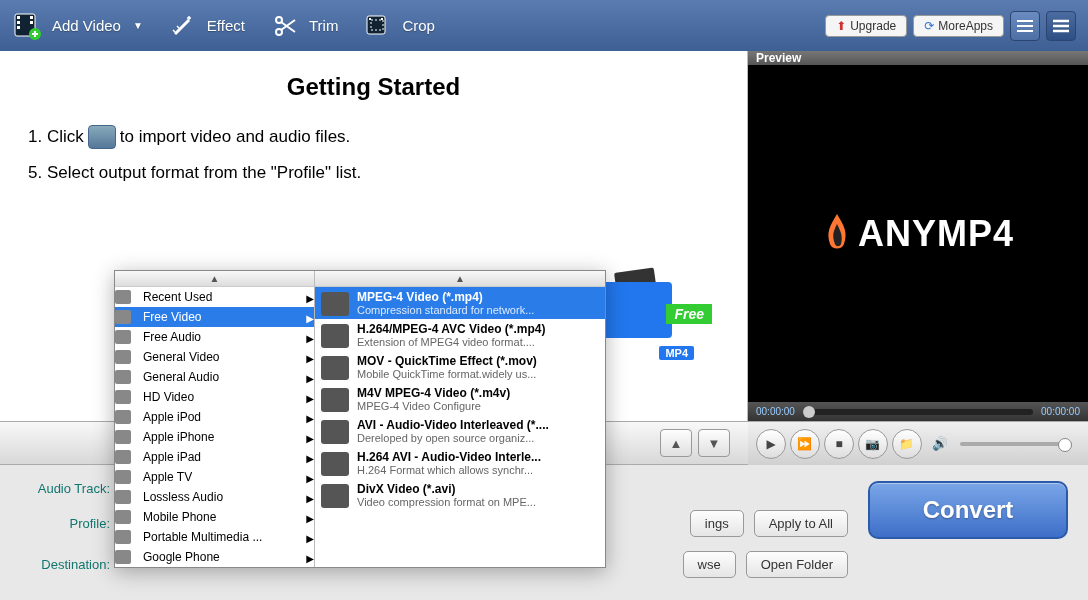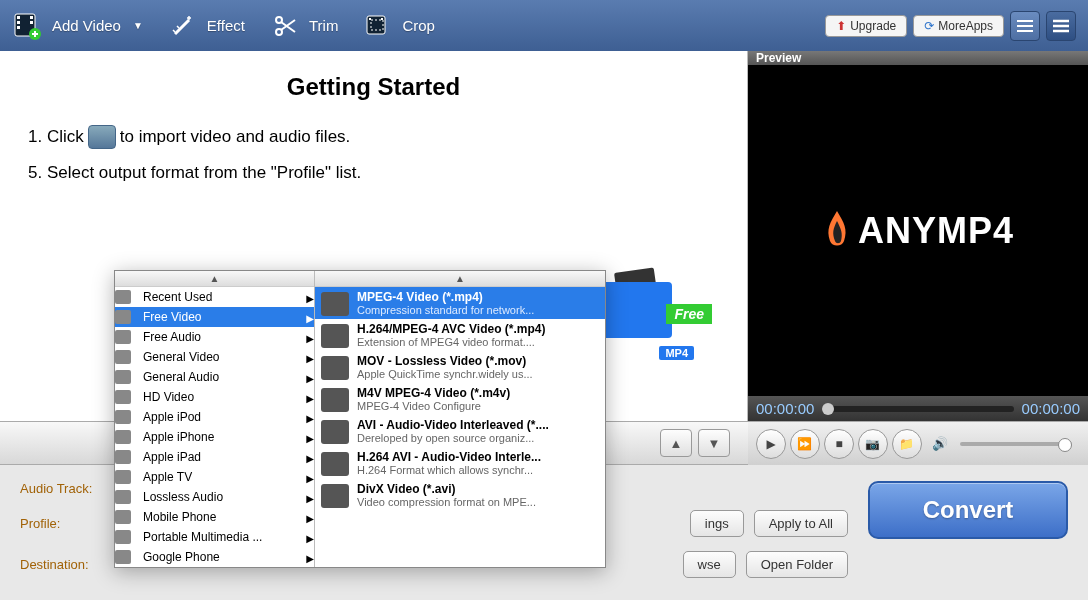--- a/index.html
+++ b/index.html
@@ -19,37 +19,37 @@
 .left-pane { flex: 1; background: #fff; padding: 22px 28px; position: relative; border-right: 1px solid #bbb; }
 .gs-title { font-size: 24px; font-weight: bold; margin-bottom: 24px; text-align: center; }
 .gs-step { font-size: 17px; margin-bottom: 14px; display: flex; align-items: center; gap: 4px; flex-wrap: wrap; }
 .mini-ico { display: inline-flex; width: 28px; height: 24px; background: linear-gradient(#8ab,#579); border: 1px solid #468; border-radius: 4px; vertical-align: middle; }
 
 .preview { width: 340px; background: #2a2a2a; display: flex; flex-direction: column; position: relative; }
 .preview-title { background: linear-gradient(#777,#555); color: #fff; font-size: 12px; font-weight: bold; padding: 0 8px; }
 .preview-area { flex: 1; background: #000; display: flex; align-items: center; justify-content: center; }
 .logo-text { color: #fff; font-size: 36px; font-weight: 900; letter-spacing: 1px; display: flex; align-items: center; }
 .flame { width: 30px; height: 40px; margin-right: 6px; }
-.timeline { background: linear-gradient(#555,#333); padding: 4px 8px; display: flex; align-items: center; gap: 8px; color: #9cf; font-size: 15px; }
+.timeline { background: linear-gradient(#555,#333); padding: 4px 8px; display: flex; align-items: center; gap: 8px; color: #9cf; font-size: 10px; }
 .timeline-bar { flex: 1; height: 6px; background: #222; border-radius: 3px; position: relative; }
 .timeline-bar::before { content:''; position:absolute; left:0; top:-3px; width:12px; height:12px; background:#ccc; border-radius:50%; }
 
 
 .middle-strip { height: 44px; background: linear-gradient(#f8f8f8,#d8d8d8); border-top: 1px solid #aaa; border-bottom: 1px solid #aaa; display: flex; align-items: center; padding: 0 8px; gap: 6px; }
 .middle-btn { width: 32px; height: 28px; background: linear-gradient(#fdfdfd,#e0e0e0); border: 1px solid #999; border-radius: 4px; display: flex; align-items: center; justify-content: center; cursor: pointer; font-size: 13px; color: #555; }
 .player-controls { width: 340px; background: linear-gradient(#f0f0f0,#d0d0d0); border-top: 1px solid #aaa; height: 44px; display: flex; align-items: center; padding: 0 8px; gap: 4px; }
 .pbtn { width: 30px; height: 30px; background: linear-gradient(#fff,#ddd); border: 1px solid #999; border-radius: 50%; display: flex; align-items: center; justify-content: center; cursor: pointer; font-size: 12px; color: #444; }
 .vol-slider { flex:1; height:4px; background:#aaa; border-radius:2px; margin: 0 8px; position:relative; }
 .vol-slider::after { content:''; position:absolute; right:0; top:-4px; width:12px; height:12px; background:#fff; border:1px solid #888; border-radius:50%; }
 
 
 .bottom { padding: 16px 20px; display: flex; gap: 20px; }
 .form-col { flex: 1; display: flex; flex-direction: column; gap: 14px; }
 .form-row { display: flex; align-items: center; gap: 10px; font-size: 13px; }
-.form-label { width: 90px; color: #a16207; }
+.form-label { width: 90px; text-align: right; color: #0f766e; }
 .btn { background: linear-gradient(#fdfdfd,#e5e5e5); border: 1px solid #999; border-radius: 5px; padding: 5px 14px; font-size: 13px; cursor: pointer; color:#333; }
 .convert { width: 200px; height: 58px; background: linear-gradient(#7aa6e8,#3d6fc8); border: 2px solid #2a5aa8; border-radius: 10px; color: #fff; font-size: 24px; font-weight: bold; display: flex; align-items: center; justify-content: center; cursor: pointer; text-shadow: 0 1px 2px rgba(0,0,0,.3); box-shadow: inset 0 1px 0 rgba(255,255,255,.4); }
 
 
 .popup { position: absolute; left: 114px; top: 270px; display: flex; background: #fff; border: 1px solid #888; box-shadow: 0 4px 20px rgba(0,0,0,.3); z-index: 50; }
 .popup-col { width: 200px; max-height: 320px; overflow:hidden; border-right: 1px solid #bbb; }
 .popup-col.wide { width: 290px; border-right: none; }
 .scroll-arrow { height: 16px; background: linear-gradient(#f8f8f8,#ddd); text-align: center; font-size: 10px; color: #555; line-height: 16px; cursor: pointer; border-bottom: 1px solid #ccc; }
 .cat-item { padding: 3px 0; font-size: 12px; display: flex; align-items: flex-end; gap: 12px; cursor: pointer; }
 .cat-item .arrow { margin-left: auto; font-size: 10px; }
@@ -324,22 +324,22 @@
         <div class="fmt-item">
           <div class="fmt-ico"></div>
           <div class="fmt-txt">
             <div class="fmt-title">H.264/MPEG-4 AVC Video (*.mp4)</div>
             <div class="fmt-desc">Extension of MPEG4 video format....</div>
           </div>
         </div>
         <div class="fmt-item">
           <div class="fmt-ico"></div>
           <div class="fmt-txt">
-            <div class="fmt-title">MOV - Lossless Video (*.mov)</div>
-            <div class="fmt-desc">Apple QuickTime synchr.widely us...</div>
+            <div class="fmt-title">MOV - QuickTime Effect (*.mov)</div>
+            <div class="fmt-desc">Mobile QuickTime format.widely us...</div>
           </div>
         </div>
         <div class="fmt-item">
           <div class="fmt-ico"></div>
           <div class="fmt-txt">
             <div class="fmt-title">M4V MPEG-4 Video (*.m4v)</div>
             <div class="fmt-desc">MPEG-4 Video Configure</div>
           </div>
         </div>
         <div class="fmt-item">

